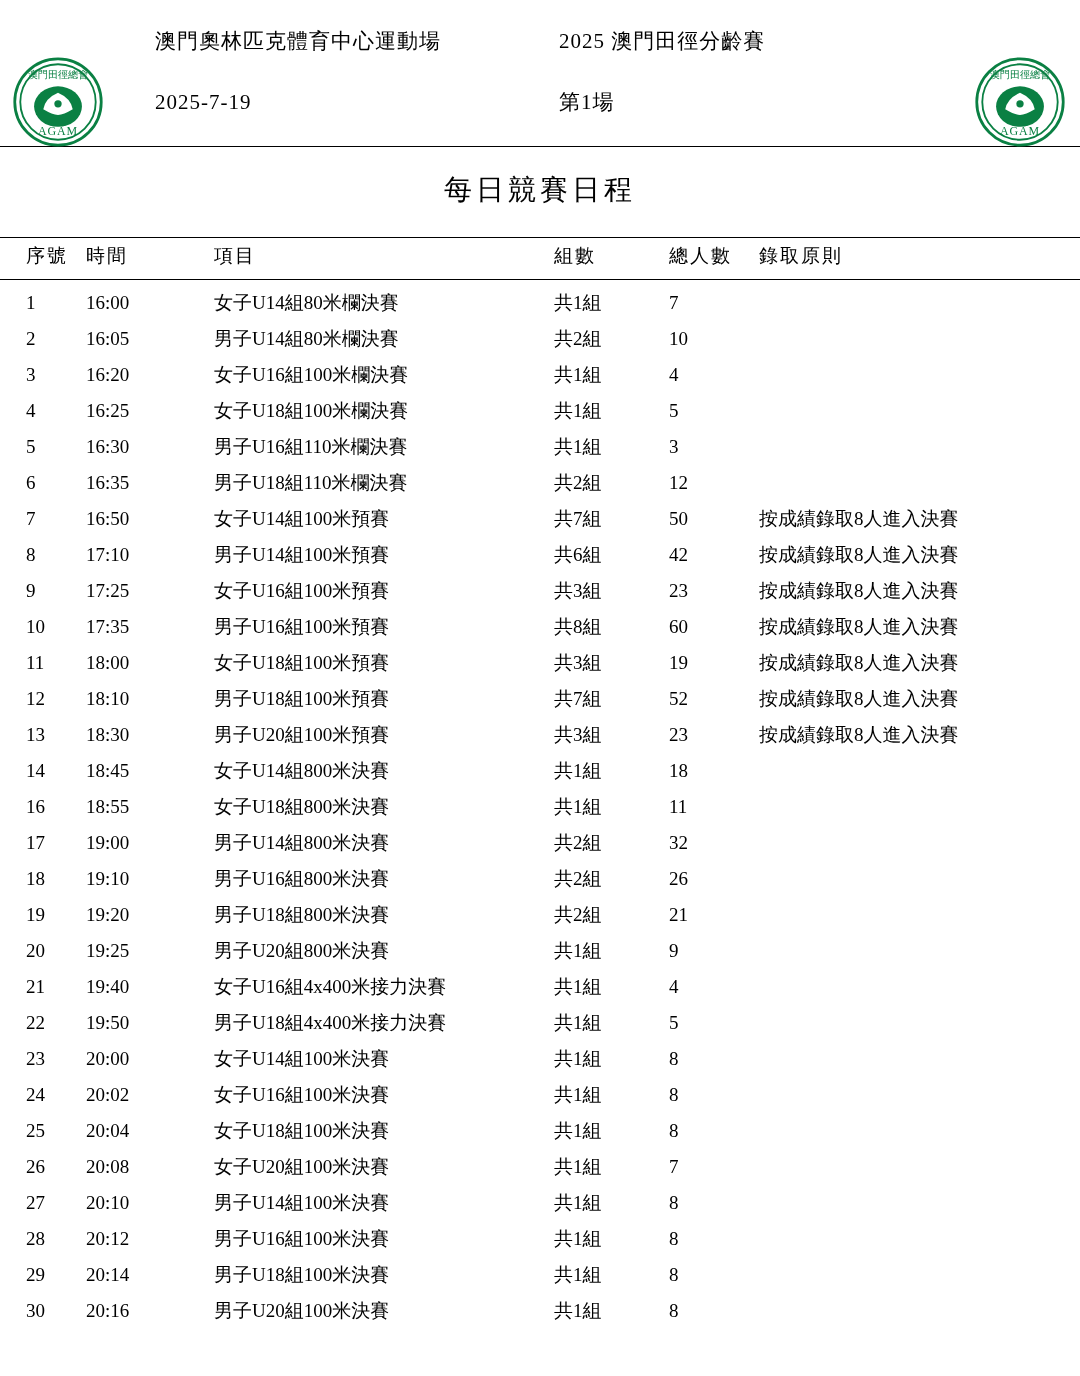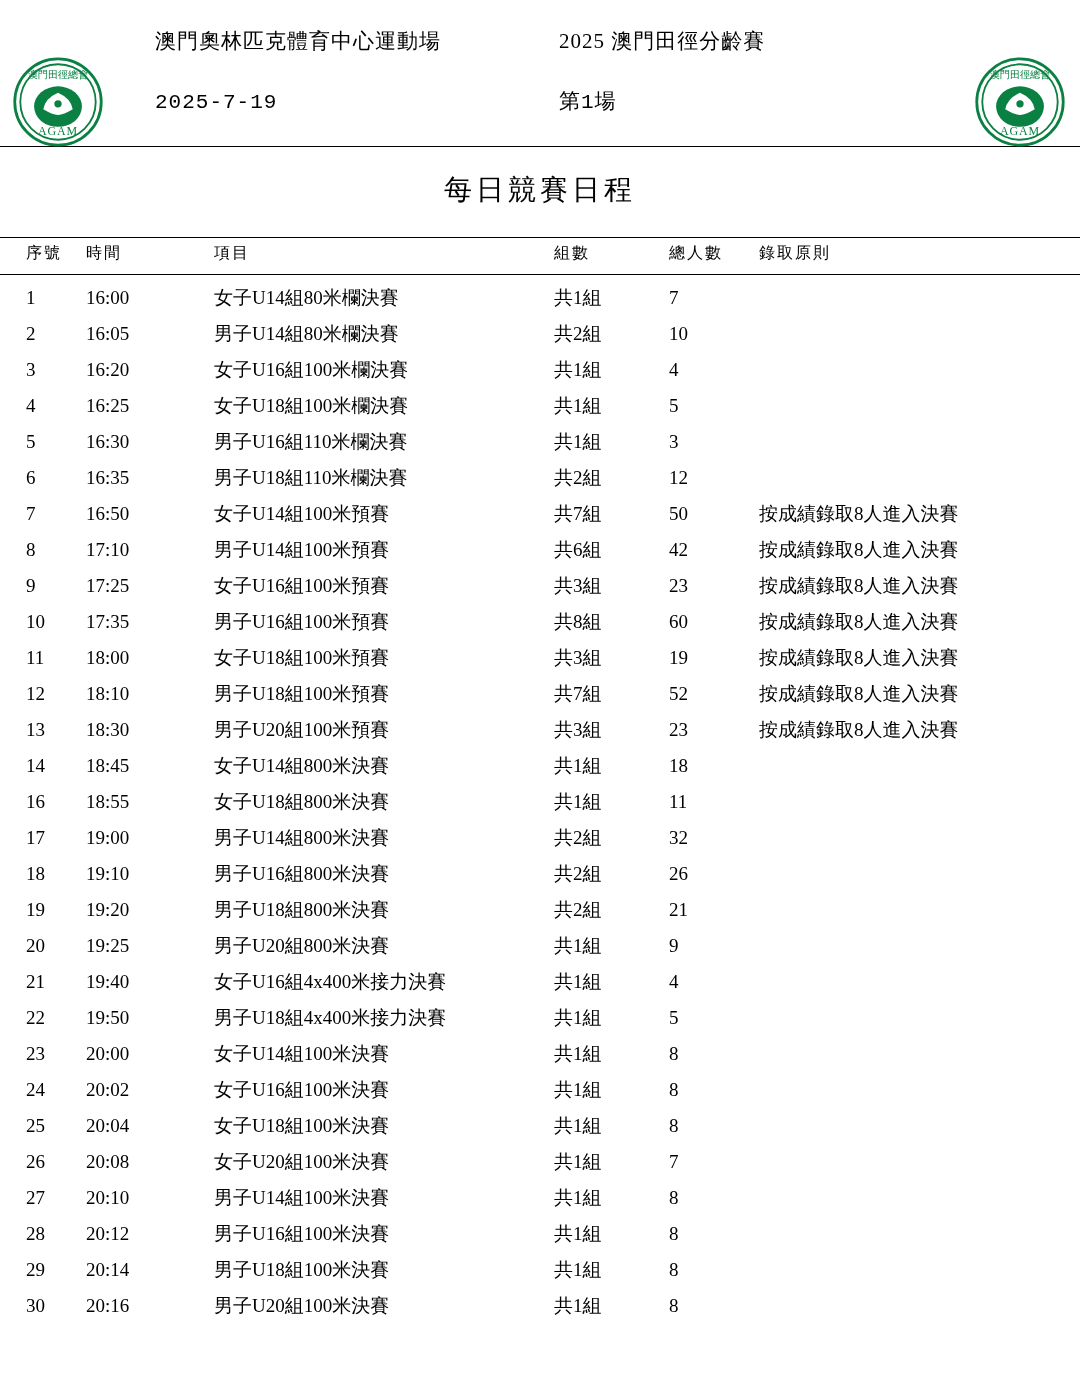--- a/index.html
+++ b/index.html
@@ -45,21 +45,21 @@
     margin-right: 125px;
   }
   .hrow {
     display: flex;
     align-items: baseline;
     font-size: 21px;
     line-height: 1.3;
     letter-spacing: 1px;
     gap: 44px;
   }
-  .hrow.second { margin-top: 34px; font-family: Liberation Mono, monospace; }
+  .hrow.second { margin-top: 34px; }
   .h-left {
     width: 360px;
     flex: 0 0 360px;
   }
   .h-right {
     flex: 1 1 auto;
   }
 
   .rule {
     border: 0;
@@ -82,21 +82,21 @@
     font-size: 19px;
   }
   table.schedule th, table.schedule td {
     padding: 5px 0 5px 0;
     vertical-align: baseline;
     text-align: left;
     font-weight: normal;
     white-space: nowrap;
   }
   thead th {
-    font-size: 16px;
+    font-size: 19px;
     letter-spacing: 2px;
     padding-bottom: 12px;
     padding-top: 8px;
   }
   .col-no    { width: 60px;  padding-left: 26px !important; }
   .col-time  { width: 90px;  }
   .col-event { width: 340px; padding-left: 38px !important; font-family: Liberation Serif, serif; }
   .col-groups{ width: 115px; }
   .col-total { width: 90px;  }
   .col-rule  { width: auto;  }

